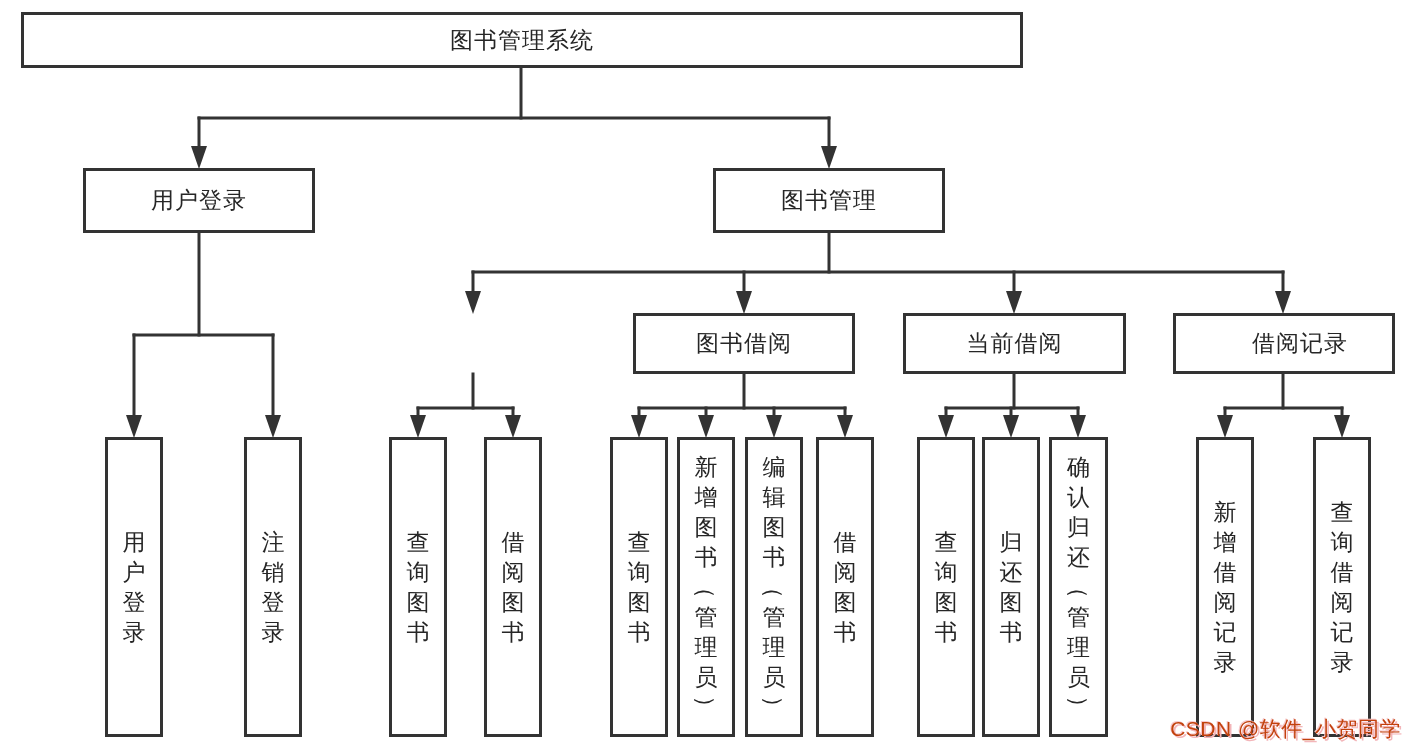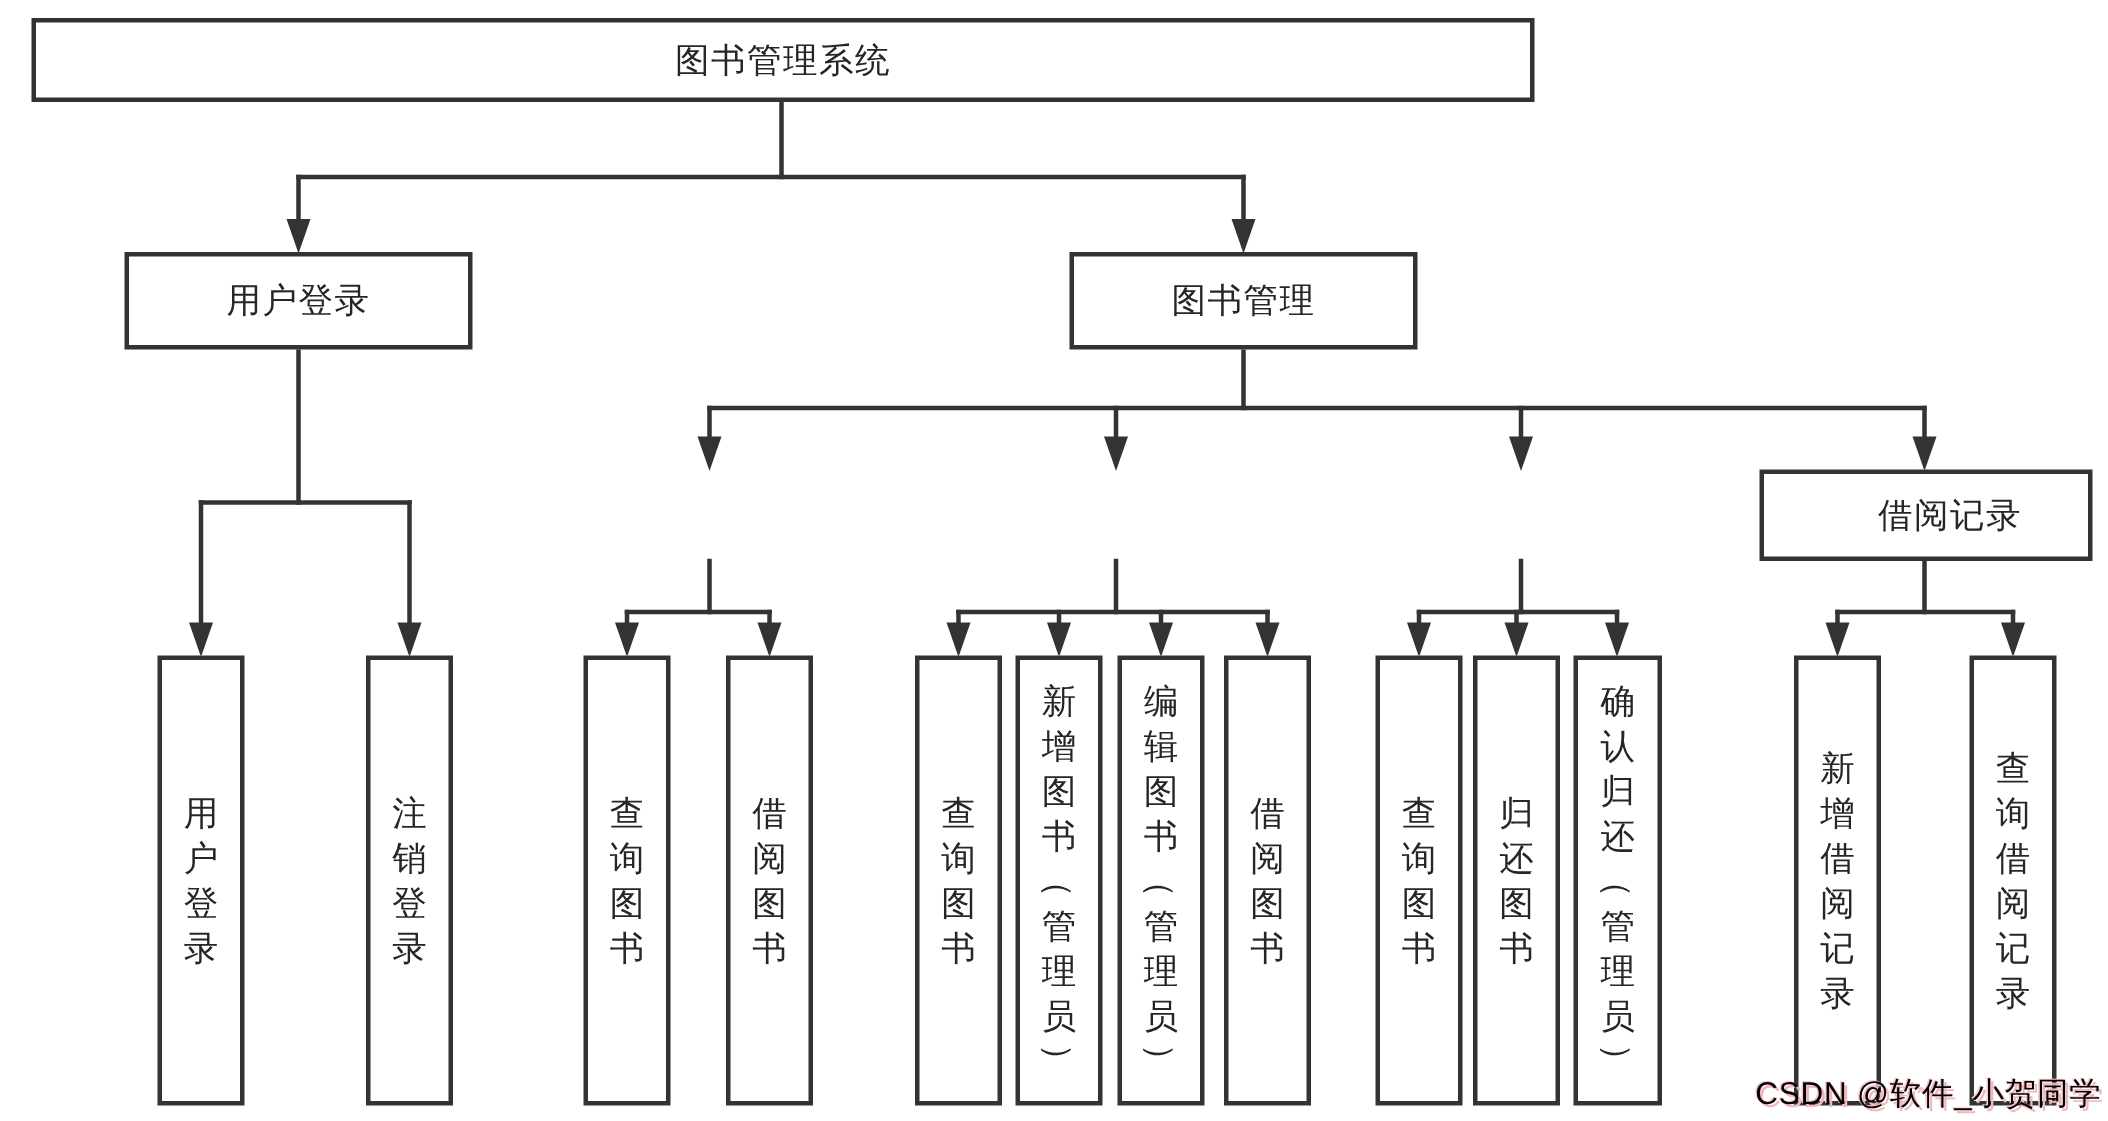--- a/index.html
+++ b/index.html
@@ -16,21 +16,21 @@
   .vnode{
     position:absolute;box-sizing:border-box;z-index:2;
     border:3px solid #333;background:#fff;
     display:flex;flex-direction:column;align-items:center;justify-content:center;
     font-size:23px;color:#262626;
   }
   .vchar{height:30px;line-height:30px;display:block;text-align:center;width:100%;}
   .vchar.rot{transform:rotate(90deg);}
   .watermark{
     position:absolute;z-index:3;right:4px;top:715px;
-    font-size:21px;letter-spacing:0.5px;color:#000000;
+    font-size:21px;letter-spacing:0.5px;color:#c2410c;
     text-shadow:2px 2px 0 #f3b6ba,-1px -1px 0 #f6c9cc;
     white-space:nowrap;
   }
 </style>
 </head>
 <body>
 
 <div class="canvas">
 
   <svg class="connectors" width="1405" height="747" viewBox="0 0 1405 747">
@@ -86,20 +86,22 @@
       <path d="M 1217 415 L 1233 415 L 1225 438 Z" fill="#333333"></path>
       <path d="M 1342 408 V 423" stroke="#333333" stroke-width="3" fill="none" stroke-linecap="square"></path>
       <path d="M 1334 415 L 1350 415 L 1342 438 Z" fill="#333333"></path>
     </svg>
 
   <div class="node" style="left:21px;top:12px;width:1002px;height:56px;">图书管理系统</div>
 
   <div class="node" style="left:713px;top:168px;width:232px;height:65px;">图书管理</div>
   <div class="node" style="left:83px;top:168px;width:232px;height:65px;">用户登录</div>
 
+  <div class="node" style="left:633px;top:313px;width:222px;height:61px;">图书借阅</div>
+  <div class="node" style="left:903px;top:313px;width:223px;height:61px;">当前借阅</div>
   <div class="node" style="left:1173px;top:313px;width:222px;height:61px;padding-left:32px;">借阅记录</div>
 
   <div class="vnode" style="left:105px;top:437px;width:58px;height:300px;">
       <span class="vchar">用</span>
       <span class="vchar">户</span>
       <span class="vchar">登</span>
       <span class="vchar">录</span>
     </div>
   <div class="vnode" style="left:244px;top:437px;width:58px;height:300px;">
       <span class="vchar">注</span>

